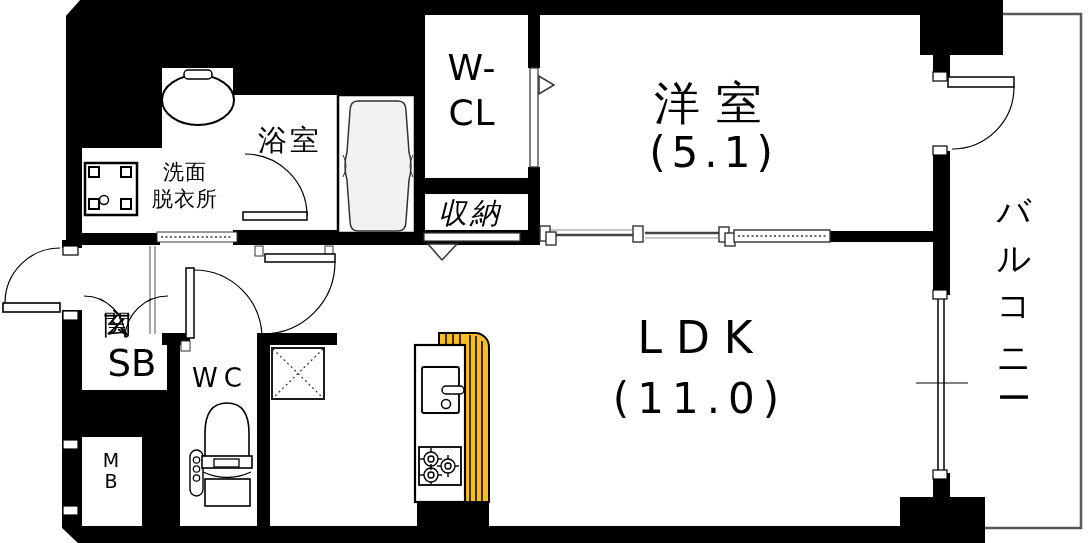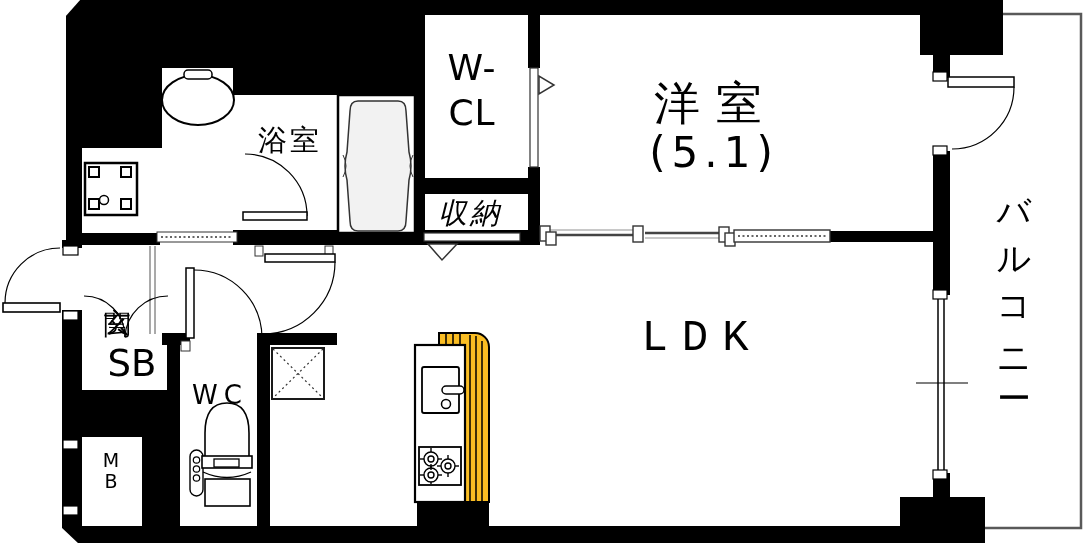--- a/index.html
+++ b/index.html
@@ -4,29 +4,29 @@
 <style>
   html,body{margin:0;padding:0;background:#fff;}
   .plan{position:relative;width:1092px;height:543px;background:#fff;overflow:hidden;
         font-family:"DejaVu Sans","Liberation Sans",sans-serif;color:#000;}
   .plan svg{position:absolute;left:0;top:0;}
   .w{fill:var(--wall,#000);shape-rendering:crispEdges;}
   .lbl{position:absolute;transform:translate(-50%,-50%);white-space:pre;text-align:center;line-height:1.2;}
   .v{writing-mode:vertical-rl;text-orientation:mixed;}
   .bedroom-name{left:716px;top:104px;font-size:46px;letter-spacing:16px;}
   .bedroom-size{left:714px;top:153px;font-size:42px;letter-spacing:6px;text-align:center;}
-  .ldk-name{left:702px;top:338px;font-size:44px;letter-spacing:14px;font-family:Liberation Mono, monospace;}
+  .ldk-name{left:702px;top:338px;font-size:44px;letter-spacing:14px;}
   .ldk-size{left:700px;top:399px;font-size:42px;letter-spacing:8px;}
   .wcl{left:472px;top:90px;font-size:36px;line-height:1.25;letter-spacing:1px;}
   .storage{left:470px;top:213px;font-size:29px;letter-spacing:3px;font-style:italic;}
   .bathroom{left:290px;top:140px;font-size:29px;letter-spacing:3px;font-family:Liberation Serif, serif;}
   .washroom{left:185px;top:186px;font-size:21px;line-height:1.3;letter-spacing:1px;}
   .entrance{left:117px;top:291px;font-size:27px;letter-spacing:5px;}
   .sb{left:132px;top:364px;font-size:37px;}
-  .wc{left:220px;top:396px;font-size:26px;letter-spacing:6px;}
+  .wc{left:220px;top:379px;font-size:26px;letter-spacing:6px;}
   .mb{left:111px;top:471px;font-size:19px;line-height:1.1;}
   .balcony{left:1014px;top:283px;font-size:34px;letter-spacing:13px;}
 </style>
 </head>
 <body>
 
 <div class="plan">
   <svg width="1092" height="543" viewBox="0 0 1092 543">
 
     <g>
@@ -223,21 +223,23 @@
       <rect x="933" y="470" width="14" height="9" fill="#fff" stroke="#000" stroke-width="1.2"></rect>
       <line x1="938" y1="299" x2="938" y2="470" stroke="#000" stroke-width="1.5"></line>
       <line x1="944" y1="299" x2="944" y2="470" stroke="#000" stroke-width="1.5"></line>
       <line x1="916" y1="383" x2="968" y2="383" stroke="#000" stroke-width="1.2"></line>
     </g>
   </svg>
 
   <div class="lbl bedroom-name">洋室</div>
   <div class="lbl bedroom-size">(5.1)</div>
   <div class="lbl ldk-name">LDK</div>
+  <div class="lbl ldk-size">(11.0)</div>
   <div class="lbl wcl"><span>W-</span><br><span>CL</span></div>
   <div class="lbl storage">収納</div>
   <div class="lbl bathroom">浴室</div>
+  <div class="lbl washroom"><span>洗面</span><br><span>脱衣所</span></div>
   <div class="lbl entrance v">玄関</div>
   <div class="lbl sb">SB</div>
   <div class="lbl wc">WC</div>
   <div class="lbl mb"><span>M</span><br><span>B</span></div>
   <div class="lbl balcony v">バルコニー</div>
 </div>
 
 </body></html>

